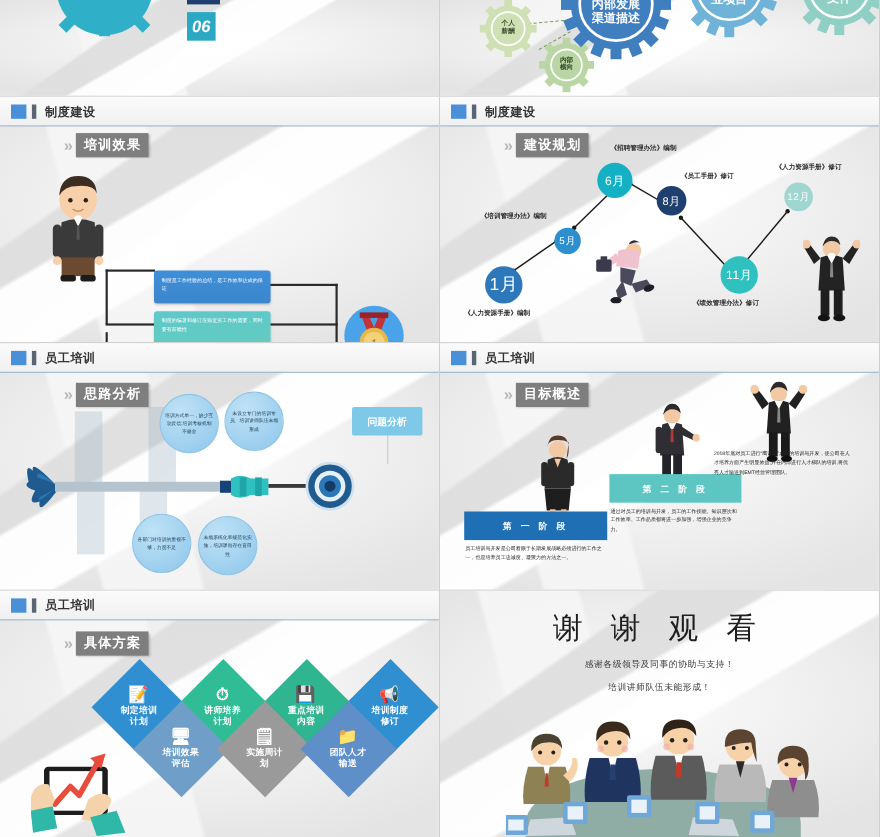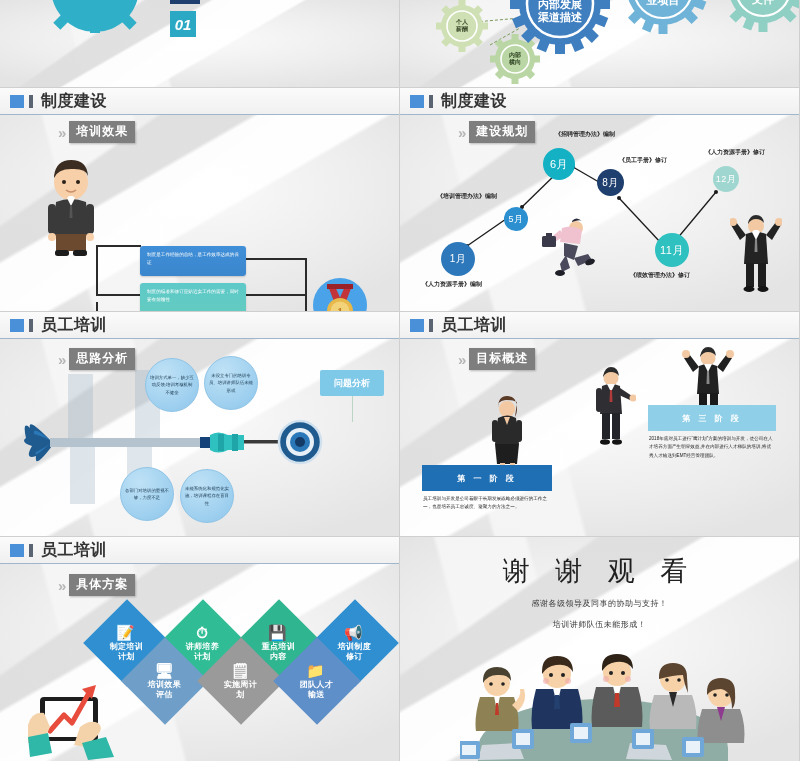--- a/index.html
+++ b/index.html
@@ -35,21 +35,21 @@
   
   .shead {
     position: absolute; left: 0; right: 0; top: 0; height: 27px;
     background: linear-gradient(#fbfbfb, #f0f0f0);
     border-bottom: 1px solid #9fb6cc;
     display: flex; align-items: center; gap: 5px;
     padding-left: 10px; z-index: 6;
   }
   .shead .sq { width: 14px; height: 13px; background: #4a90d9; }
   .shead .bar { width: 4px; height: 13px; background: #5a6472; }
-  .shead .txt { font-size: 16px; font-weight: bold; color: #333; letter-spacing: .5px; margin-left: 3px; }
+  .shead .txt { font-size: 11px; font-weight: bold; color: #333; letter-spacing: .5px; margin-left: 3px; }
 
   
   .stag { position: absolute; display: flex; align-items: center; gap: 3px; z-index: 6; }
   .stag .chev { color: #b6b6b6; font-size: 15px; font-weight: bold; letter-spacing: -4px; padding-right: 4px;}
   .stag .lbl {
     background: #7e7e7e; color: #fff; font-size: 12px; font-weight: bold;
     padding: 2px 7px 3px; letter-spacing: 1px;
     box-shadow: 1px 1px 2px rgba(0,0,0,.25);
   }
 
@@ -156,21 +156,21 @@
         <rect x="-17" y="-10" width="26" height="18" rx="2"></rect>
         <rect x="-13" y="-6" width="18" height="10" fill="#2fb0c8"></rect>
         <rect x="-6" y="9" width="8" height="3"></rect>
         <rect x="11" y="-2" width="14" height="4" rx="2"></rect>
         <rect x="11" y="5" width="9" height="3" rx="1.5"></rect>
       </g>
     </svg>
 
     <div style="position:absolute;left:170px;top:-18px;width:30px;height:22px;background:#1f3f6e"></div>
 
-    <div class="num03" style="left:170px;top:11px">01</div>
+    <div class="num03" style="left:170px;top:11px">06</div>
   </div>
 
   <div class="slide r0r">
     <div class="poly"></div>
     <svg width="400" height="88" style="position:absolute;left:0;top:0">
       <line x1="75" y1="22" x2="120" y2="18" stroke="#7a9a5a" stroke-width="1" stroke-dasharray="3 2"></line>
       <line x1="90" y1="45" x2="120" y2="28" stroke="#7a9a5a" stroke-width="1" stroke-dasharray="3 2"></line>
     </svg>
 
     <div style="position:absolute;left:36px;top:0px;width:52px;height:52px;">
@@ -371,21 +371,21 @@
       <circle cx="173" cy="79" r="2" fill="#1b1b1b"></circle>
         <circle cx="204" cy="97" r="2" fill="#1b1b1b"></circle>
       <line x1="219" y1="110" x2="261" y2="155" stroke="#1b1b1b" stroke-width="1.3"></line>
       <circle cx="219" cy="110" r="2" fill="#1b1b1b"></circle>
         <circle cx="261" cy="155" r="2" fill="#1b1b1b"></circle>
       <line x1="276" y1="152" x2="316" y2="104" stroke="#1b1b1b" stroke-width="1.3"></line>
       <circle cx="276" cy="152" r="2" fill="#1b1b1b"></circle>
         <circle cx="316" cy="104" r="2" fill="#1b1b1b"></circle>
     </svg>
 
-    <div class="tnode" style="left:41px;top:154px;width:34px;height:34px;background:#2c78bb;font-size:10px">1月</div>
+    <div class="tnode" style="left:41px;top:154px;width:34px;height:34px;background:#2c78bb;font-size:16px">1月</div>
     <div class="tlab" style="left:22px;top:192px">《人力资源手册》编制</div>
 
     <div class="tnode" style="left:104px;top:119px;width:24px;height:24px;background:#2b8fd0;font-size:9px">5月</div>
     <div class="tlab" style="left:37px;top:104px">《培训管理办法》编制</div>
 
     <div class="tnode" style="left:143px;top:60px;width:32px;height:32px;background:#14b0c4;font-size:11px">6月</div>
     <div class="tlab" style="left:155px;top:42px">《招聘管理办法》编制</div>
 
     <div class="tnode" style="left:197px;top:81px;width:27px;height:27px;background:#1f3f6e;font-size:10px">8月</div>
     <div class="tlab" style="left:219px;top:68px">《员工手册》修订</div>
@@ -525,23 +525,26 @@
       <rect x="28" y="53" width="8" height="22" fill="#1a1a1a"></rect>
       <ellipse cx="20" cy="77" rx="5" ry="2.8" fill="#0f0f0f"></ellipse>
       <ellipse cx="33" cy="77" rx="5" ry="2.8" fill="#0f0f0f"></ellipse>
     </svg>
 
     <div class="stage" style="left:22px;top:153px;width:130px">
       <div class="cap" style="background:#1f6fb5;height:26px">第 一 阶 段</div>
       <div class="body">员工培训与开发是公司着眼于长期发展战略必须进行的工作之一，也是培养员工忠诚度、凝聚力的方法之一。</div>
     </div>
 
+    <div class="stage" style="left:154px;top:119px;width:120px">
+      <div class="cap" style="background:#5ec6c2;height:26px">第 二 阶 段</div>
+      <div class="body">通过对员工的培训与开发，员工的工作技能、知识层次和工作效率、工作品质都将进一步加强，增强企业的竞争力。</div>
+    </div>
 
     <div class="stage" style="left:248px;top:93px;width:128px">
-      <div class="cap" style="background:#8fd0e8;height:26px">第 三 阶 段</div>
       <div class="body">2018年底对员工进行“鹰计划”方案的培训与开发，使公司在人才培养方面产生明显效益,并在内部进行人才梯队的培训,将优秀人才输送到EMT经营管理团队。</div>
     </div>
   </div>
 
   <div class="slide">
     <div class="poly"></div>
     <div class="shead">
       <span class="sq"></span>
       <span class="bar"></span>
       <span class="txt">员工培训</span>

